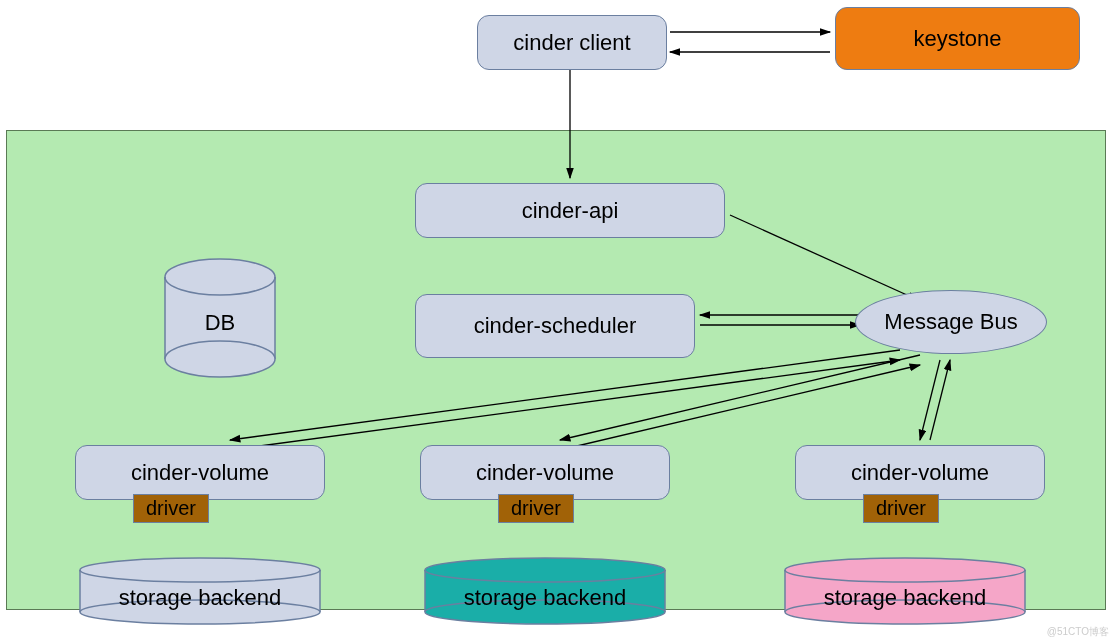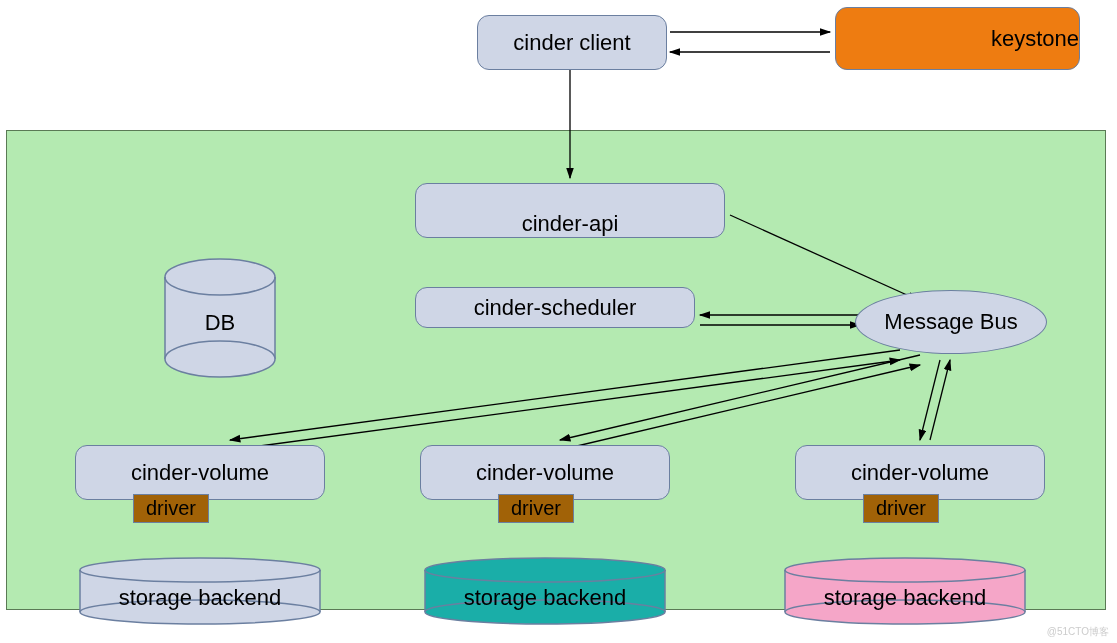--- a/index.html
+++ b/index.html
@@ -98,29 +98,29 @@
     <line x1="920" y1="355" x2="560" y2="440" stroke="#000" stroke-width="1.3" marker-end="url(#arrow)"></line>
     <line x1="560" y1="450" x2="920" y2="365" stroke="#000" stroke-width="1.3" marker-end="url(#arrow)"></line>
 
     <line x1="940" y1="360" x2="920" y2="440" stroke="#000" stroke-width="1.3" marker-end="url(#arrow)"></line>
     <line x1="930" y1="440" x2="950" y2="360" stroke="#000" stroke-width="1.3" marker-end="url(#arrow)"></line>
   </svg>
 
   <div class="box blue-box" style="left:477px; top:15px; width:190px; height:55px;">
     <span>cinder client</span>
   </div>
-  <div class="box orange-box" style="left:835px; top:7px; width:245px; height:63px;justify-content:flex-end;">
+  <div class="box orange-box" style="left:835px; top:7px; width:245px; height:63px;">
     <span>keystone</span>
   </div>
 
-  <div class="box blue-box" style="left:415px; top:183px; width:310px; height:55px;align-items:flex-end;">
+  <div class="box blue-box" style="left:415px; top:183px; width:310px; height:55px;">
     <span>cinder-api</span>
   </div>
 
-  <div class="box blue-box" style="left:415px; top:287px; width:280px; height:41px;">
+  <div class="box blue-box" style="left:415px; top:294px; width:280px; height:64px;">
     <span>cinder-scheduler</span>
   </div>
 
   <div class="ellipse" style="left:855px; top:290px; width:190px; height:62px;">
     <span>Message Bus</span>
   </div>
 
   <svg class="db-cyl" style="left:155px; top:255px;" width="130" height="130">
     <ellipse cx="65" cy="22" rx="55" ry="18" fill="#cfd6e6" stroke="#6b7fa0" stroke-width="1.5"></ellipse>
     <rect x="10" y="22" width="110" height="82" fill="#cfd6e6" stroke="none"></rect>

